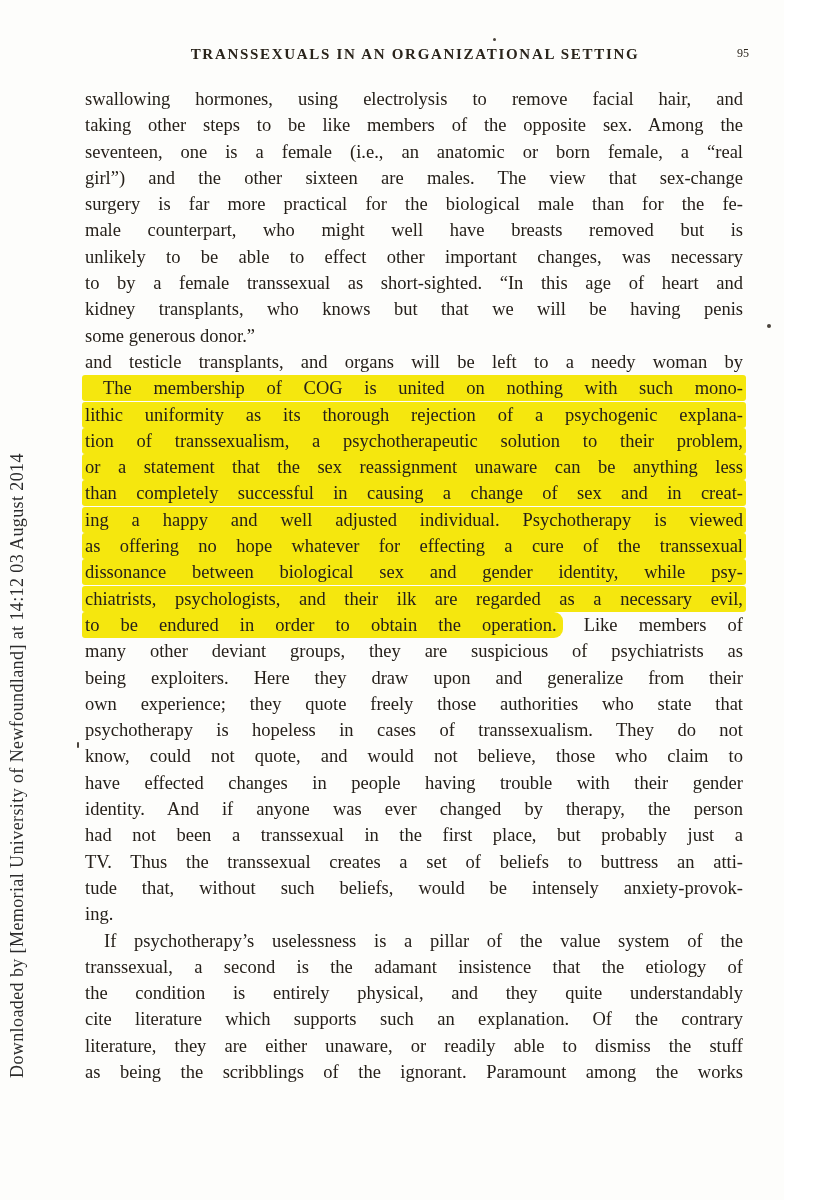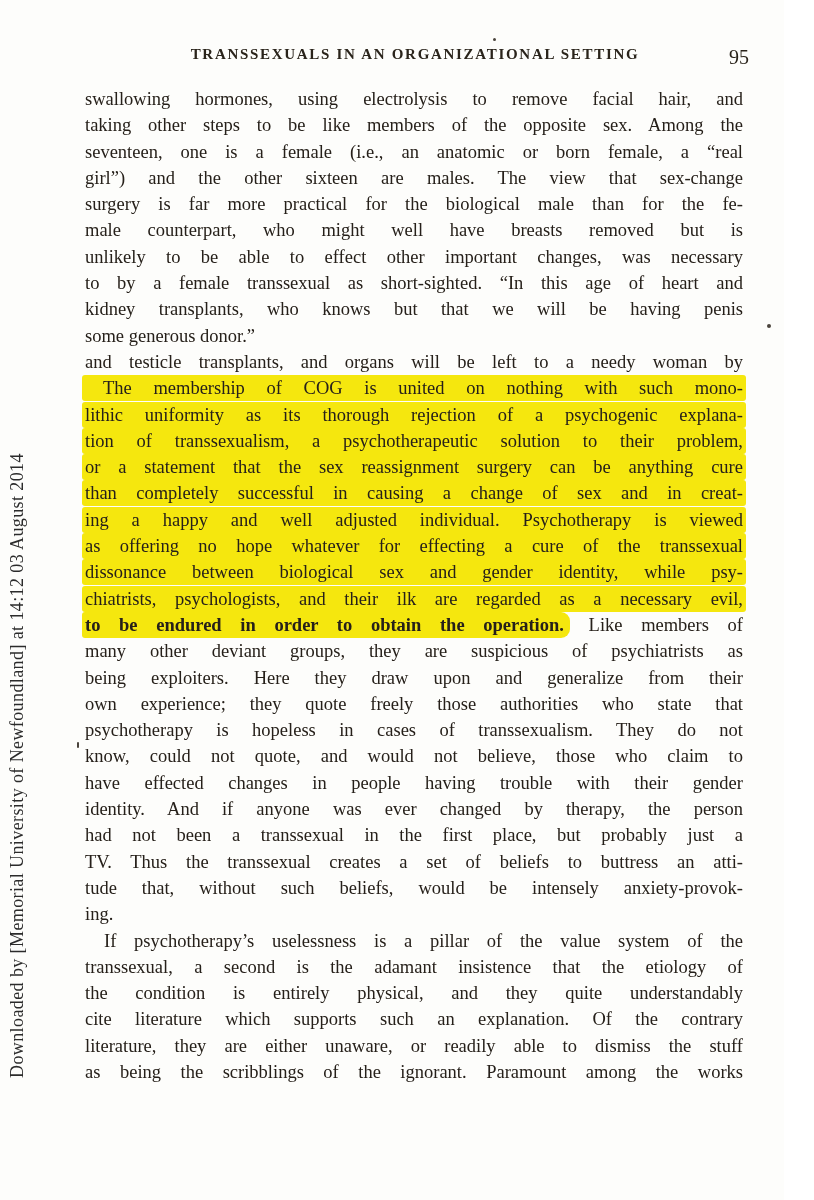--- a/index.html
+++ b/index.html
@@ -26,21 +26,21 @@
     font-size: 15px;
     font-weight: bold;
     letter-spacing: 1.7px;
     color: #2a241b;
     white-space: nowrap;
   }
   .page-number {
     position: absolute;
     right: -4px;
     top: 0;
-    font-size: 20px;
+    font-size: 12px;
     color: #2a241b;
   }
   
   .body-text {
     position: absolute;
     left: 85px;
     top: 86px;
     width: 658px;
     font-size: 18.5px;
     line-height: 26.3px;
@@ -62,21 +62,20 @@
     box-decoration-break: clone;
   }
   mark.pad-indent {
     padding-left: 21px;
     margin-left: -3px;
   }
   mark.tail {
     margin-right: 0;
     padding-right: 6px;
     border-radius: 3px 9px 9px 3px;
-    font-weight: bold;
   }
   
   .watermark {
     position: absolute;
     left: 7px;
     top: 1078px;
     transform: rotate(-90deg);
     transform-origin: 0 0;
     white-space: nowrap;
     font-size: 18px;
@@ -112,21 +111,21 @@
       <div class="line"><span>surgery is far more practical for the biological male than for the fe-</span></div>
       <div class="line"><span>male counterpart, who might well have breasts removed but is</span></div>
       <div class="line"><span>unlikely to be able to effect other important changes, was necessary</span></div>
       <div class="line"><span>to by a female transsexual as short-sighted. “In this age of heart and</span></div>
       <div class="line"><span>kidney transplants, who knows but that we will be having penis</span></div>
       <div class="line para-end"><span>some generous donor.”</span></div>
       <div class="line"><span>and testicle transplants, and organs will be left to a needy woman by</span></div>
       <div class="line"><mark class="pad-indent">The membership of COG is united on nothing with such mono-</mark></div>
       <div class="line"><mark>lithic uniformity as its thorough rejection of a psychogenic explana-</mark></div>
       <div class="line"><mark>tion of transsexualism, a psychotherapeutic solution to their problem,</mark></div>
-      <div class="line"><mark>or a statement that the sex reassignment surgery can be anything cure</mark></div>
+      <div class="line"><mark>or a statement that the sex reassignment unaware can be anything less</mark></div>
       <div class="line"><mark>than completely successful in causing a change of sex and in creat-</mark></div>
       <div class="line"><mark>ing a happy and well adjusted individual. Psychotherapy is viewed</mark></div>
       <div class="line"><mark>as offering no hope whatever for effecting a cure of the transsexual</mark></div>
       <div class="line"><mark>dissonance between biological sex and gender identity, while psy-</mark></div>
       <div class="line"><mark>chiatrists, psychologists, and their ilk are regarded as a necessary evil,</mark></div>
       <div class="line"><mark class="tail">to be endured in order to obtain the operation.</mark><span> Like members of</span></div>
       <div class="line"><span>many other deviant groups, they are suspicious of psychiatrists as</span></div>
       <div class="line"><span>being exploiters. Here they draw upon and generalize from their</span></div>
       <div class="line"><span>own experience; they quote freely those authorities who state that</span></div>
       <div class="line"><span>psychotherapy is hopeless in cases of transsexualism. They do not</span></div>

